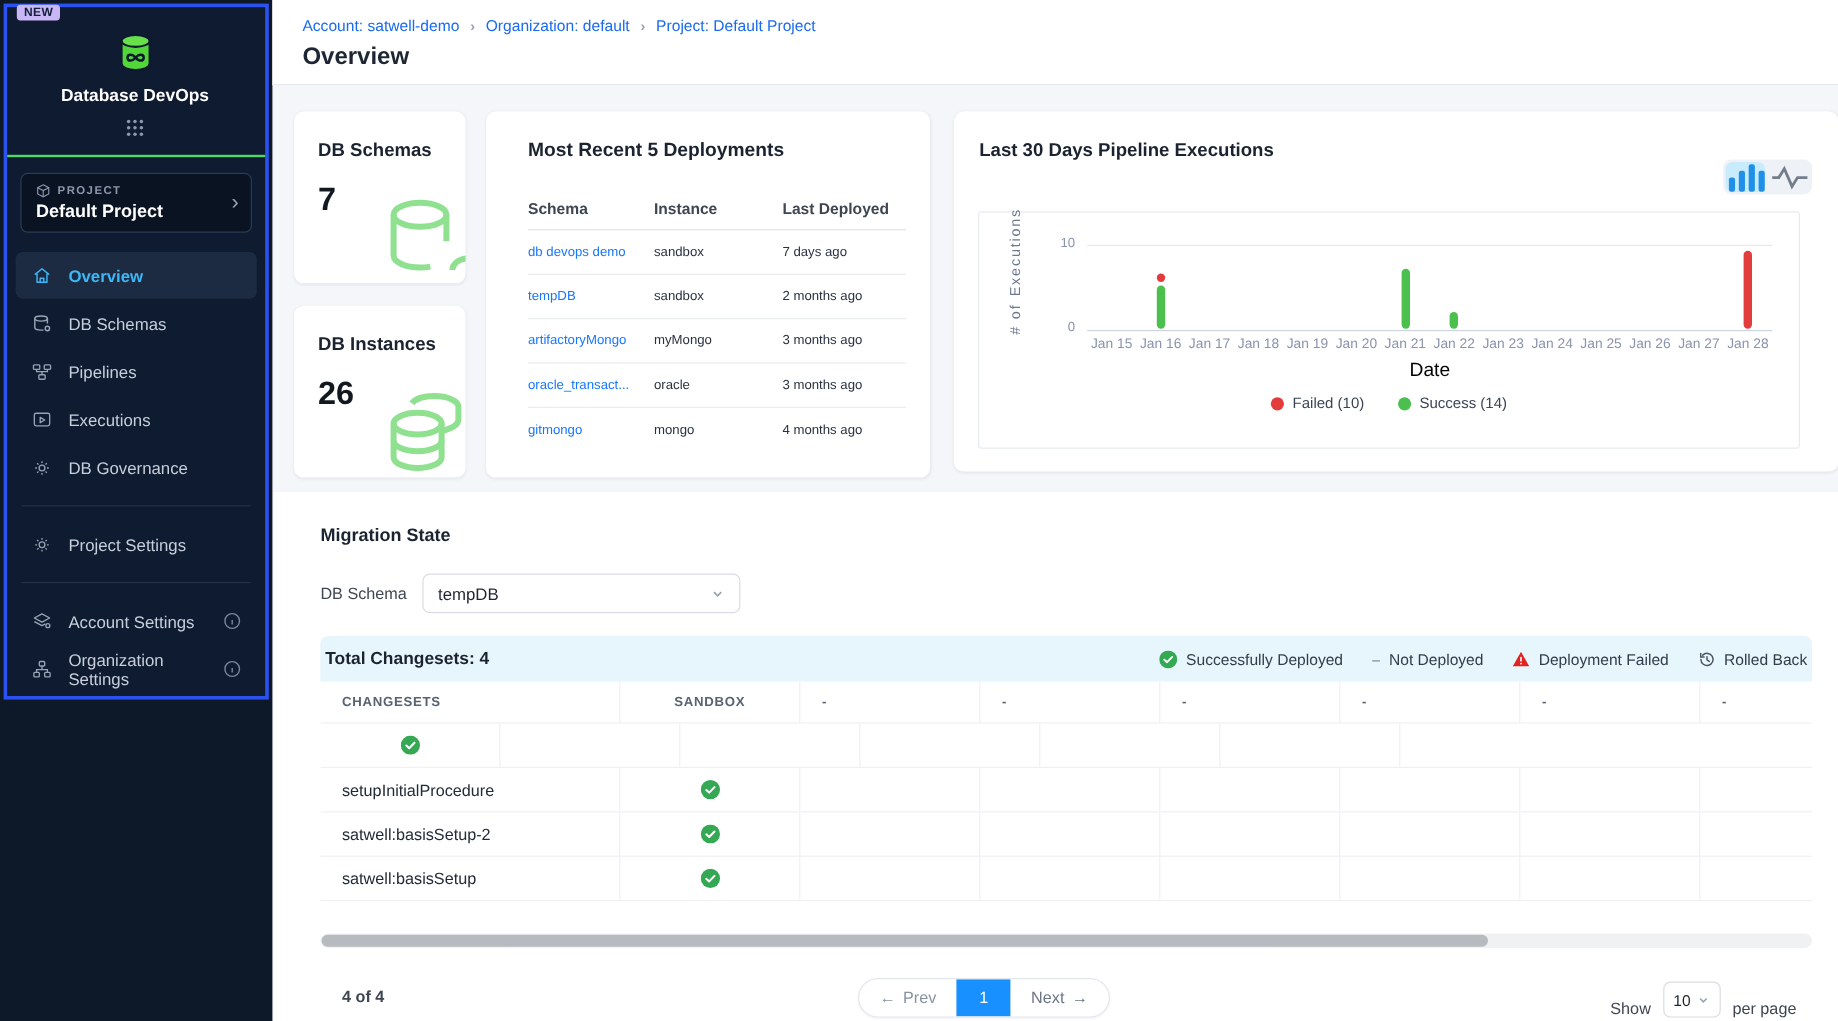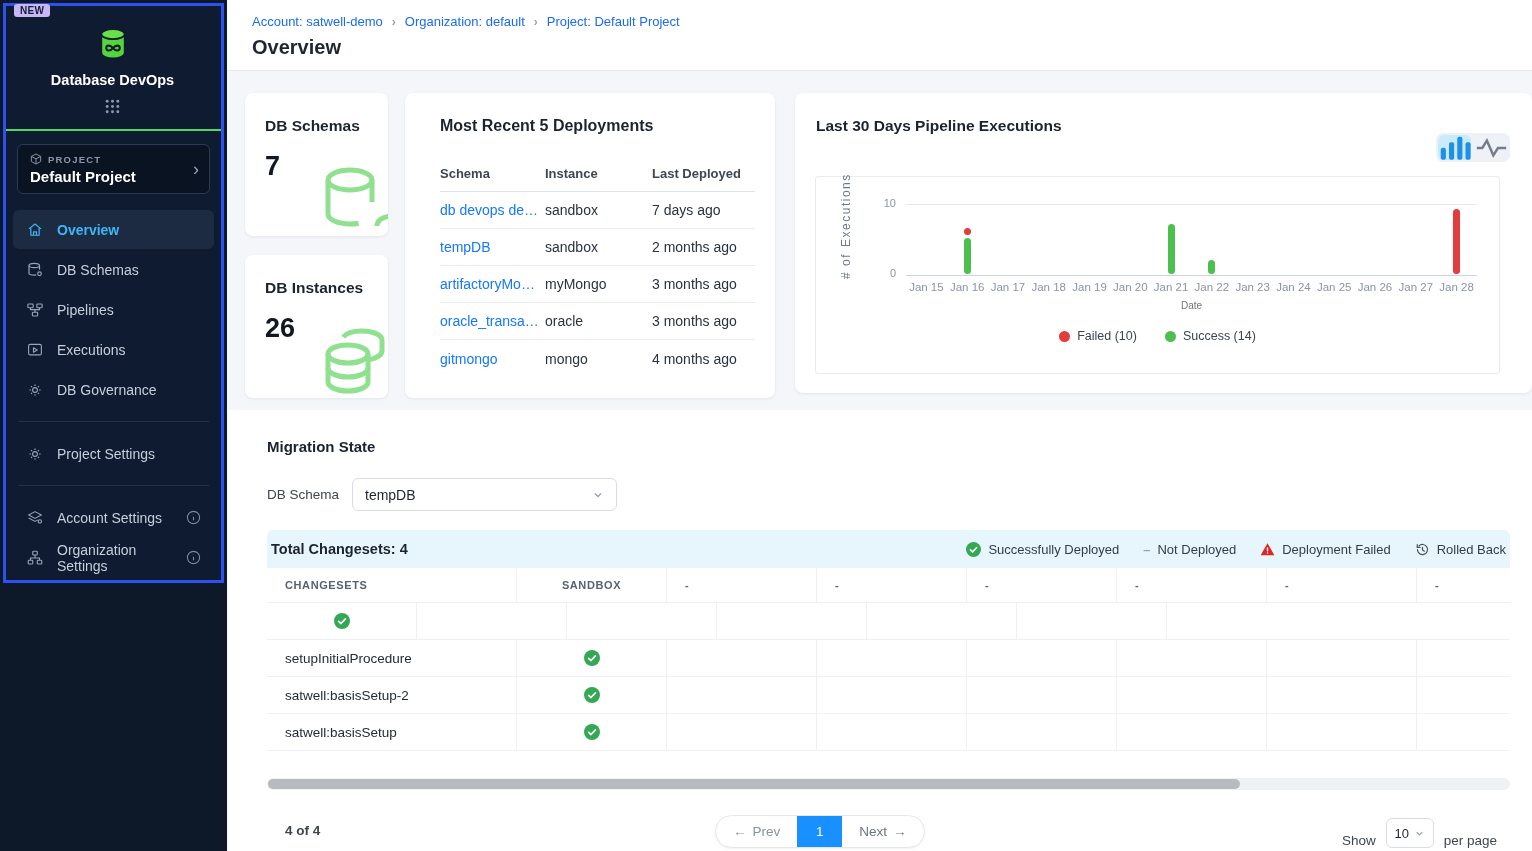--- a/index.html
+++ b/index.html
@@ -59,21 +59,21 @@
   .stat-icon svg { width:74px; height:78px; }
 
   #card-schemas  { left:245px; top:93px;  width:143px; height:143px; }
   #card-instances{ left:245px; top:255px; width:143px; height:143px; }
   #card-deploy   { left:405px; top:93px;  width:370px; height:305px; }
   #card-chart    { left:795px; top:93px;  width:737px; height:300px; }
 
   .deploy-title { position:absolute; left:35px; top:24px; font-size:16px; font-weight:bold; color:#1c2330; }
   .deploy-table { position:absolute; left:35px; right:20px; top:62px; }
   .dt-row { display:grid; grid-template-columns:105px 107px 1fr; align-items:center; height:37px;
-            border-bottom:1px solid #e9ecef; font-size:14px; color:#2a3140; }
+            border-bottom:1px solid #e9ecef; font-size:11px; color:#2a3140; }
   .dt-row.dt-head { color:#3f4652; font-weight:600; font-size:13px; border-bottom:1px solid #dfe3e8; }
   .dt-row:last-child { border-bottom:none; }
   .dt-link { color:#1677ff; cursor:pointer; overflow:hidden; white-space:nowrap; text-overflow:ellipsis;
              padding-right:6px; }
 
   
   .chart-title { position:absolute; left:21px; top:24px; font-size:15.5px; font-weight:bold; color:#1c2330; }
   .chart-toggles { position:absolute; right:22px; top:40px; display:flex; gap:4px; background:#eef1f5;
                    border-radius:7px; padding:2px; }
   .tgl { width:33px; height:25px; border-radius:6px; display:flex; align-items:center; justify-content:center;
@@ -88,22 +88,22 @@
   .bar-stack { display:flex; flex-direction:column-reverse; align-items:center; gap:3px; margin-bottom:1px; }
   .bar { width:7px; border-radius:3.5px; }
   .ytick { position:absolute; left:8px; width:72px; text-align:right; font-size:11px; color:#8b93ad; }
   .ytick.t10 { top:20px; } .ytick.t0 { top:90px; }
   .ylabel { position:absolute; left:-14px; top:14px; width:88px; height:70px; display:flex; align-items:center;
             justify-content:center; }
   .ylabel-inner { transform:rotate(-90deg); font-size:12px; color:#6e7891; letter-spacing:1.5px;
                   white-space:nowrap; text-align:center; line-height:1.35; display:flex; gap:6px; }
   .xlabels { position:absolute; left:90px; right:22px; top:104px; display:flex; }
   .xlabels span { flex:1; text-align:center; font-size:11.5px; color:#8b93ad; }
-  .xaxis-title { position:absolute; left:90px; right:22px; top:123px; text-align:center; font-size:10px;
-                 color:#737373; }
+  .xaxis-title { position:absolute; left:90px; right:22px; top:123px; text-align:center; font-size:16px;
+                 color:#000000; }
   .chart-legend { position:absolute; left:0; right:0; top:152px; display:flex; justify-content:center; gap:28px; }
   .cl-item { display:flex; align-items:center; gap:7px; font-size:12.5px; color:#3c4454; }
   .cl-dot { width:11px; height:11px; border-radius:50%; }
 
   
   .migration { position:absolute; left:228px; top:410px; width:1304px; height:441px; background:#fff; }
   .mig-title { position:absolute; left:39px; top:28px; font-size:15px; font-weight:bold; color:#1c2330; }
   .schema-label { position:absolute; left:39px; top:77px; font-size:13.5px; color:#3f4652; }
   .schema-select { position:absolute; left:124px; top:68px; width:265px; height:33px; border:1px solid #d9dce3;
                    border-radius:6px; display:flex; align-items:center; padding:0 12px; font-size:14px;

